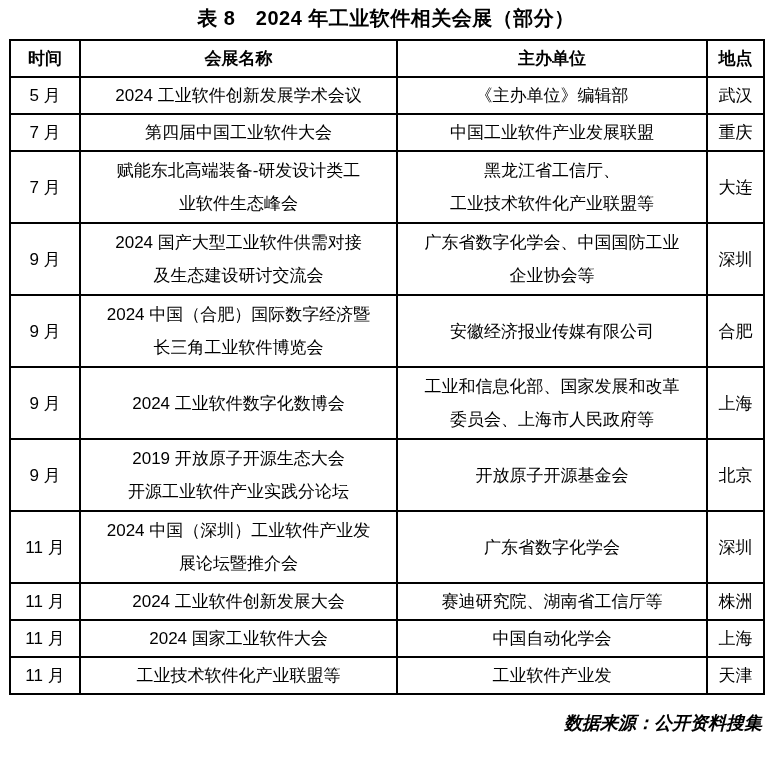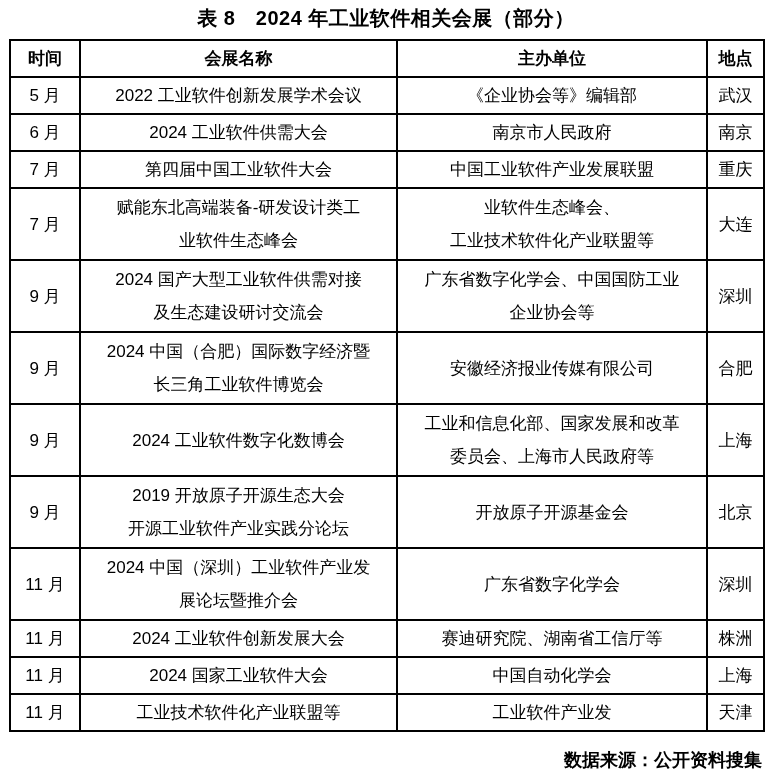--- a/index.html
+++ b/index.html
@@ -44,20 +44,21 @@
     height: 37px;
   }
   .conf-table tr.single td { height: 37px; line-height: 22px; }
   .conf-table tr.double td { height: 72px; line-height: 33px; }
   .source-note {
     margin-top: 15px;
     padding-right: 10px;
     text-align: right;
     font-size: 18px;
     font-weight: bold;
+    font-style: italic;
   }
 </style>
 </head>
 <body>
 
 <div class="page">
 
   <div class="doc-title">表 8　2024 年工业软件相关会展（部分）</div>
 
   <table class="conf-table">
@@ -71,41 +72,35 @@
       <tr>
         <th>时间</th>
         <th>会展名称</th>
         <th>主办单位</th>
         <th>地点</th>
       </tr>
     </thead>
     <tbody>
       <tr class="single">
         <td>5 月</td>
-        <td>2022 工业软件创新发展学术会议</td>
-        <td>《企业协会等》编辑部</td>
+        <td>2024 工业软件创新发展学术会议</td>
+        <td>《主办单位》编辑部</td>
         <td>武汉</td>
-      </tr>
-      <tr class="single">
-        <td>6 月</td>
-        <td>2024 工业软件供需大会</td>
-        <td>南京市人民政府</td>
-        <td>南京</td>
       </tr>
       <tr class="single">
         <td>7 月</td>
         <td>第四届中国工业软件大会</td>
         <td>中国工业软件产业发展联盟</td>
         <td>重庆</td>
       </tr>
       <tr class="double">
         <td>7 月</td>
         <td>赋能东北高端装备-研发设计类工
 业软件生态峰会</td>
-        <td>业软件生态峰会、
+        <td>黑龙江省工信厅、
 工业技术软件化产业联盟等</td>
         <td>大连</td>
       </tr>
       <tr class="double">
         <td>9 月</td>
         <td>2024 国产大型工业软件供需对接
 及生态建设研讨交流会</td>
         <td>广东省数字化学会、中国国防工业
 企业协会等</td>
         <td>深圳</td>

